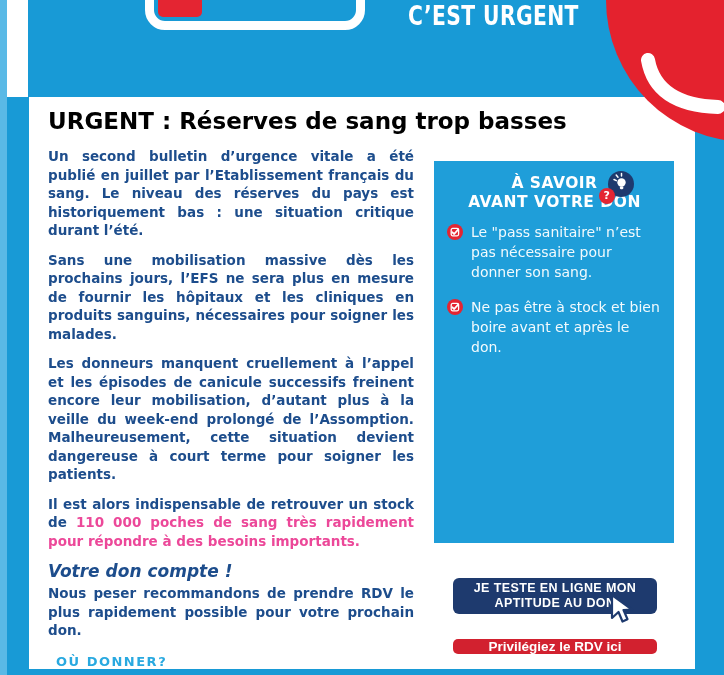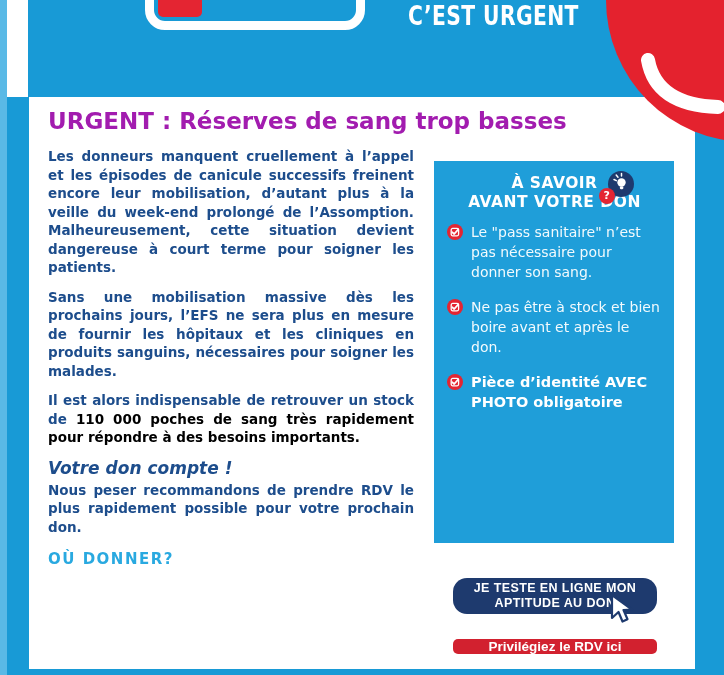--- a/index.html
+++ b/index.html
@@ -18,44 +18,44 @@
         border:9px solid #fff;border-radius:20px;z-index:4;}
   .sign-chip{position:absolute;left:158px;top:0;width:44px;height:17px;background:#e42532;
              border-radius:0 0 5px 5px;z-index:5;}
   .banner-headline{position:absolute;left:408px;top:1px;color:#fff;font-weight:bold;font-size:26px;
              letter-spacing:.5px;transform:scaleX(.78);transform-origin:left top;white-space:nowrap;z-index:5;}
   .red-ball{position:absolute;left:606px;top:-142px;width:284px;height:284px;border-radius:50%;
             background:#e4222e;z-index:6;}
   .smile{position:absolute;left:628px;top:45px;z-index:7;}
 
   
-  .headline{position:absolute;left:48px;top:108px;width:620px;color:#a21caf;font-weight:bold;
+  .headline{position:absolute;left:48px;top:108px;width:620px;color:#000000;font-weight:bold;
             font-size:23px;white-space:nowrap;z-index:8;}
   .main-col{position:absolute;left:48px;top:147px;width:366px;z-index:8;color:#1d4d8c;}
   .main-col p{margin:0 0 11px 0;font-size:13.5px;line-height:18.5px;font-weight:600;text-align:justify;}
-  .red-text{color:#000000;}
+  .red-text{color:#ec4899;}
   .count-heading{font-size:17px;font-weight:bold;margin:6px 0 3px 0;color:#1d4d8c;font-style:italic;}
-  .section-label{color:#29a9e0;font-weight:bold;font-size:15px;letter-spacing:1.5px;margin-top:14px;}
+  .section-label{color:#29a9e0;font-weight:bold;font-size:13px;letter-spacing:1.5px;margin-top:14px;margin-left:8px;}
 
   
   .side-box{position:absolute;left:434px;top:161px;width:240px;height:382px;background:#1f9ed9;
             box-sizing:border-box;padding:13px 12px 12px 13px;z-index:8;color:#f2fafd;}
   .side-header{position:relative;text-align:center;color:#fff;font-weight:bold;font-size:15.5px;
                letter-spacing:.5px;line-height:19px;margin-bottom:10px;}
   .bulb-badge{position:absolute;right:28px;top:-3px;width:26px;height:26px;}
   .q-badge{position:absolute;right:47px;top:14px;width:16px;height:16px;border-radius:50%;
            background:#e42532;color:#fff;font-size:11px;font-weight:bold;line-height:16px;text-align:center;}
   .side-item{display:flex;align-items:flex-start;margin-bottom:15px;}
   .side-item .check{flex:0 0 16px;margin:2px 8px 0 0;}
   .side-item .txt{font-size:14px;line-height:20px;font-weight:normal;}
   .side-item.bold .txt{font-weight:bold;color:#fff;font-size:14.5px;}
 
   
   .btn-primary{position:absolute;left:453px;top:578px;width:204px;height:36px;background:#1e3a6e;
-               border-radius:14px;color:#fff;font-weight:bold;font-size:12.5px;letter-spacing:.4px;
+               border-radius:6px;color:#fff;font-weight:bold;font-size:12.5px;letter-spacing:.4px;
                display:flex;flex-direction:column;align-items:center;justify-content:center;
                line-height:15px;z-index:8;border:none;cursor:pointer;}
   .btn-secondary{position:absolute;left:453px;top:639px;width:204px;height:15px;background:#d2212f;
                border-radius:5px;color:#fff;font-weight:bold;font-size:13.5px;
                display:flex;align-items:center;justify-content:center;z-index:8;border:none;cursor:pointer;}
   .cursor-icon{position:absolute;left:608px;top:593px;z-index:10;}
 </style>
 </head>
 <body>
 
@@ -72,22 +72,23 @@
   <div class="banner-headline">C’EST URGENT</div>
 
   <div class="red-ball"></div>
   <svg class="smile" width="100" height="80" viewBox="0 0 100 80">
     <path d="M 20 15 Q 28 60 90 62" fill="none" stroke="#ffffff" stroke-width="14" stroke-linecap="round"></path>
   </svg>
 
   <div class="headline">URGENT : Réserves de sang trop basses</div>
 
   <div class="main-col">
+    <p>Un second bulletin d’urgence vitale a été publié en juillet par l’Etablissement français du sang. Le niveau des réserves du pays est historiquement bas : une situation critique durant l’été.</p>
+    <p>Sans une mobilisation massive dès les prochains jours, l’EFS ne sera plus en mesure de fournir les hôpitaux et les cliniques en produits sanguins, nécessaires pour soigner les malades.</p>
     <p>Les donneurs manquent cruellement à l’appel et les épisodes de canicule successifs freinent encore leur mobilisation, d’autant plus à la veille du week-end prolongé de l’Assomption. Malheureusement, cette situation devient dangereuse à court terme pour soigner les patients.</p>
-    <p>Sans une mobilisation massive dès les prochains jours, l’EFS ne sera plus en mesure de fournir les hôpitaux et les cliniques en produits sanguins, nécessaires pour soigner les malades.</p>
     <p><span>Il est alors indispensable de retrouver un stock de </span><span class="red-text">110 000 poches de sang très rapidement pour répondre à des besoins importants.</span></p>
 
     <div class="count-heading">Votre don compte !</div>
     <p>Nous peser recommandons de prendre RDV le plus rapidement possible pour votre prochain don.</p>
 
     <div class="section-label">OÙ DONNER?</div>
 
   </div>
 
   <div class="side-box">
@@ -115,28 +116,20 @@
     <div class="side-item">
       <svg class="check" width="16" height="16" viewBox="0 0 16 16">
         <circle cx="8" cy="8" r="8" fill="#e42532"></circle>
         <rect x="4.2" y="4.4" width="7.4" height="7.4" rx="1.5" fill="none" stroke="#ffffff" stroke-width="1.3"></rect>
         <path d="M5.4 8.3 L7.2 10 L11.3 5.4" fill="none" stroke="#ffffff" stroke-width="1.8" stroke-linecap="round" stroke-linejoin="round"></path>
       </svg>
       <div class="txt">Ne pas être à stock et bien boire avant et après le don.</div>
     </div>
 
 
-    <div class="side-item bold">
-      <svg class="check" width="16" height="16" viewBox="0 0 16 16">
-        <circle cx="8" cy="8" r="8" fill="#e42532"></circle>
-        <rect x="4.2" y="4.4" width="7.4" height="7.4" rx="1.5" fill="none" stroke="#ffffff" stroke-width="1.3"></rect>
-        <path d="M5.4 8.3 L7.2 10 L11.3 5.4" fill="none" stroke="#ffffff" stroke-width="1.8" stroke-linecap="round" stroke-linejoin="round"></path>
-      </svg>
-      <div class="txt">Pièce d’identité AVEC PHOTO obligatoire</div>
-    </div>
   </div>
 
   <button class="btn-primary">
     <span>JE TESTE EN LIGNE MON</span>
     <span>APTITUDE AU DON</span>
   </button>
   <svg class="cursor-icon" width="32" height="34" viewBox="0 0 32 34">
     <path d="M4 2 L4 25 L10.5 19 L14.5 28.5 L19.5 26.3 L15.5 17 L24 16.5 Z" fill="#ffffff" stroke="#1e3a6e" stroke-width="2.2" stroke-linejoin="round"></path>
   </svg>
   <button class="btn-secondary">Privilégiez le RDV ici</button>

